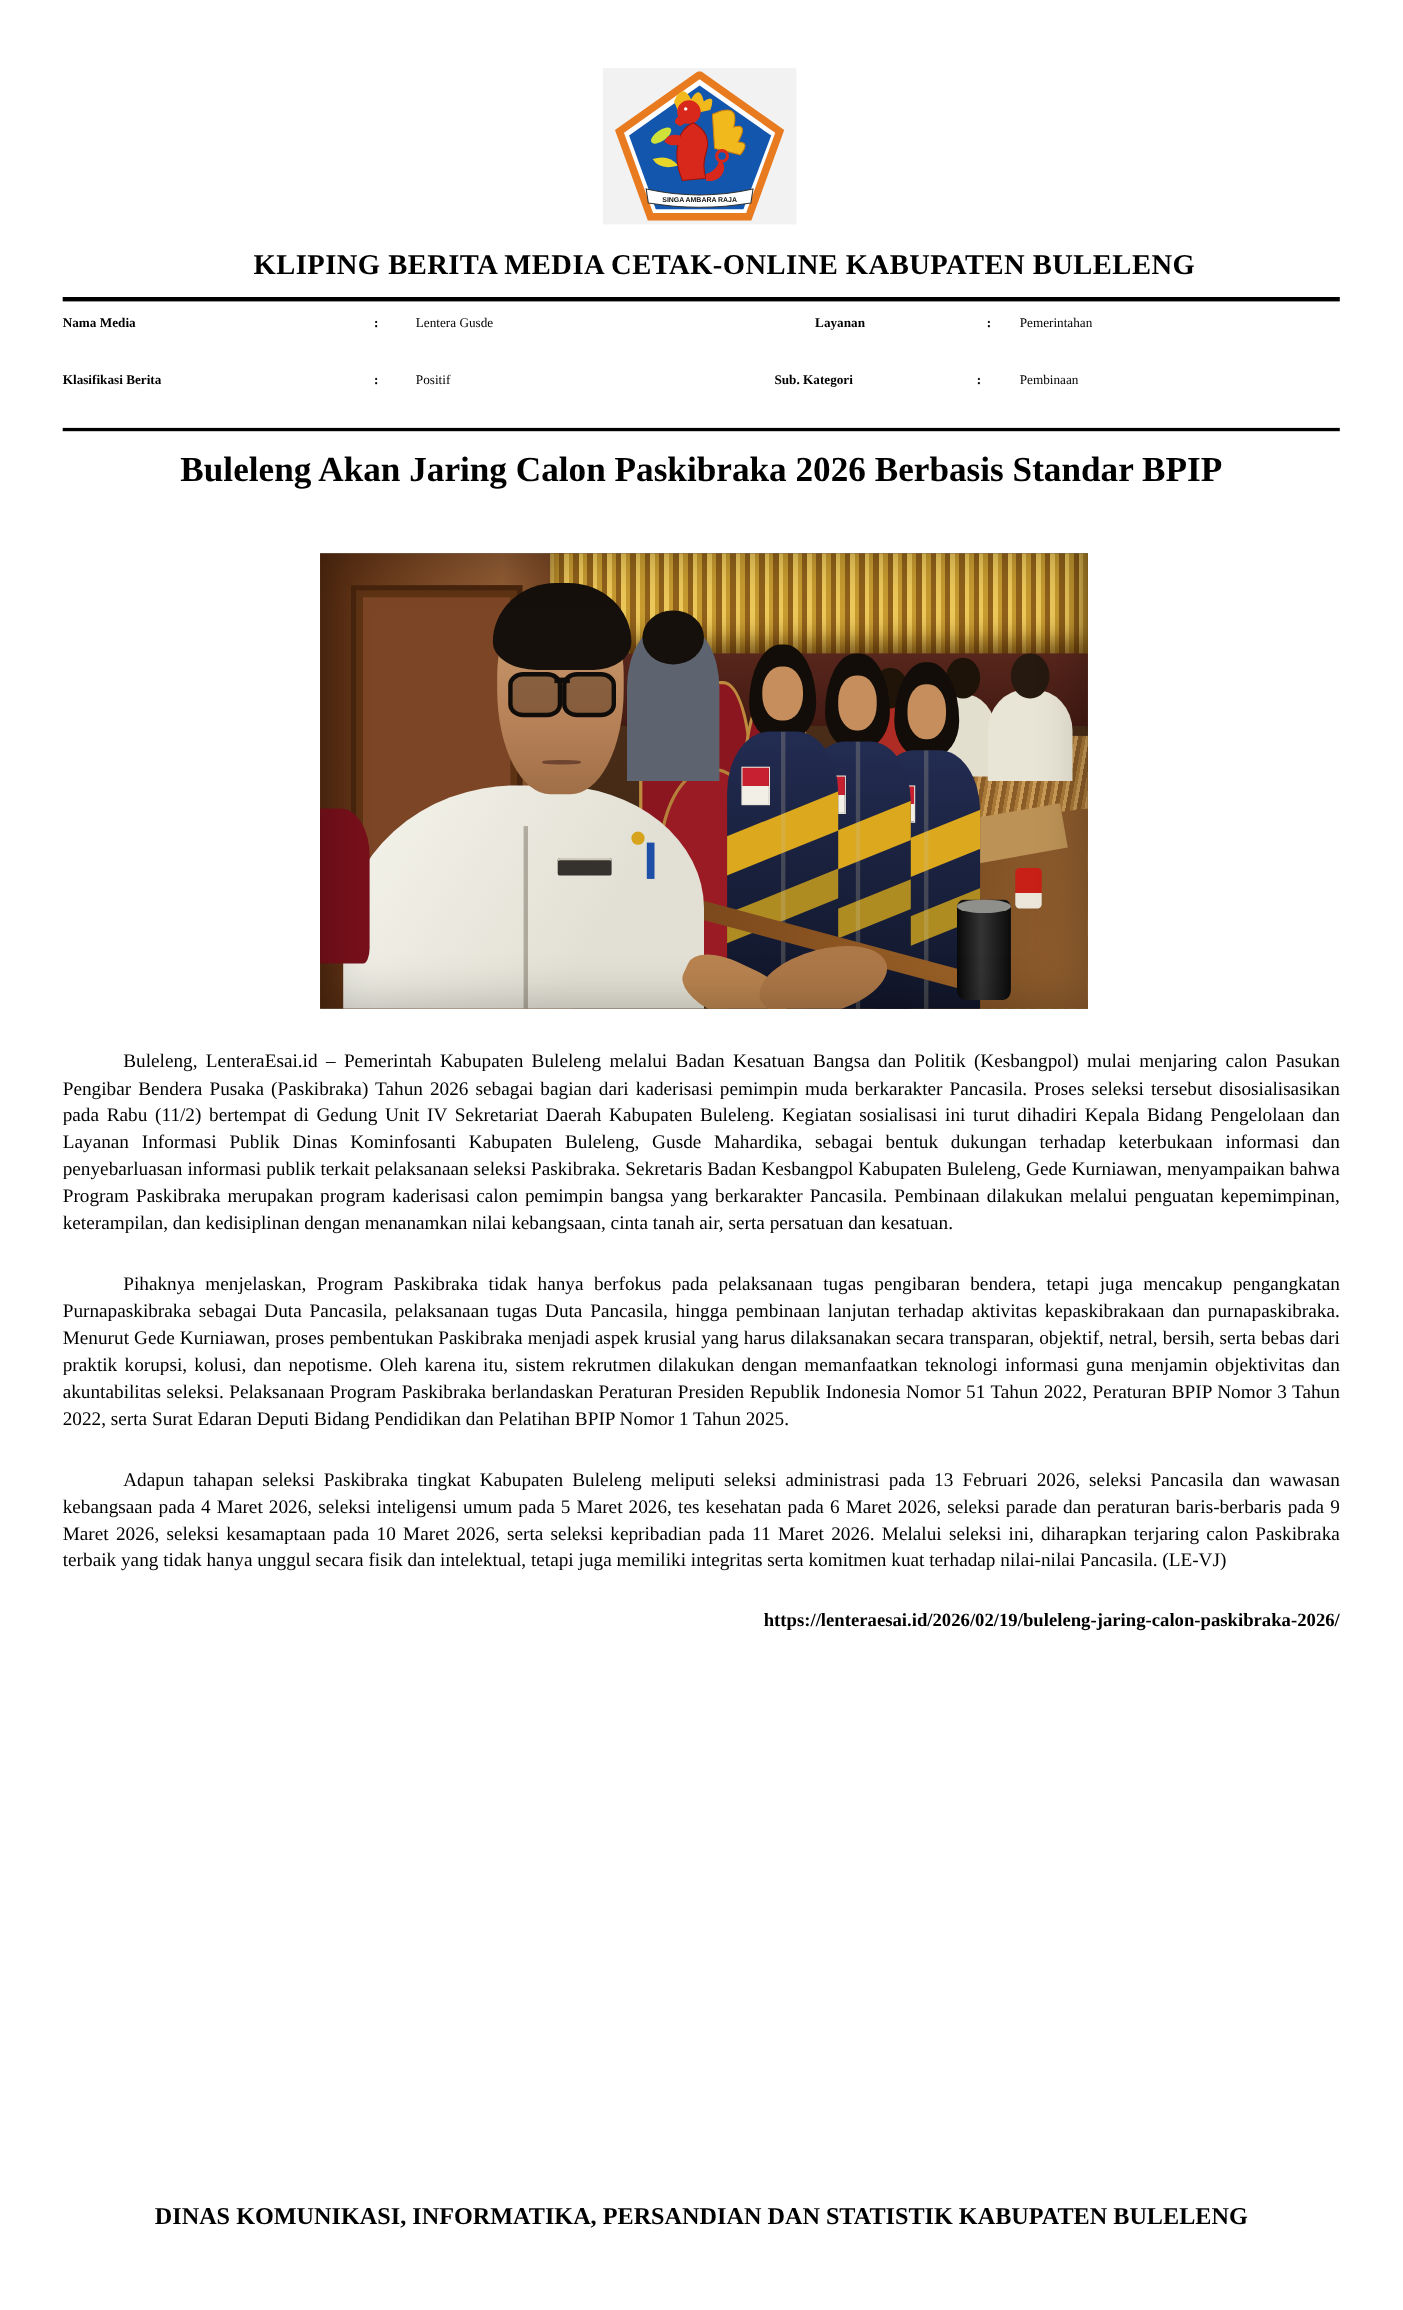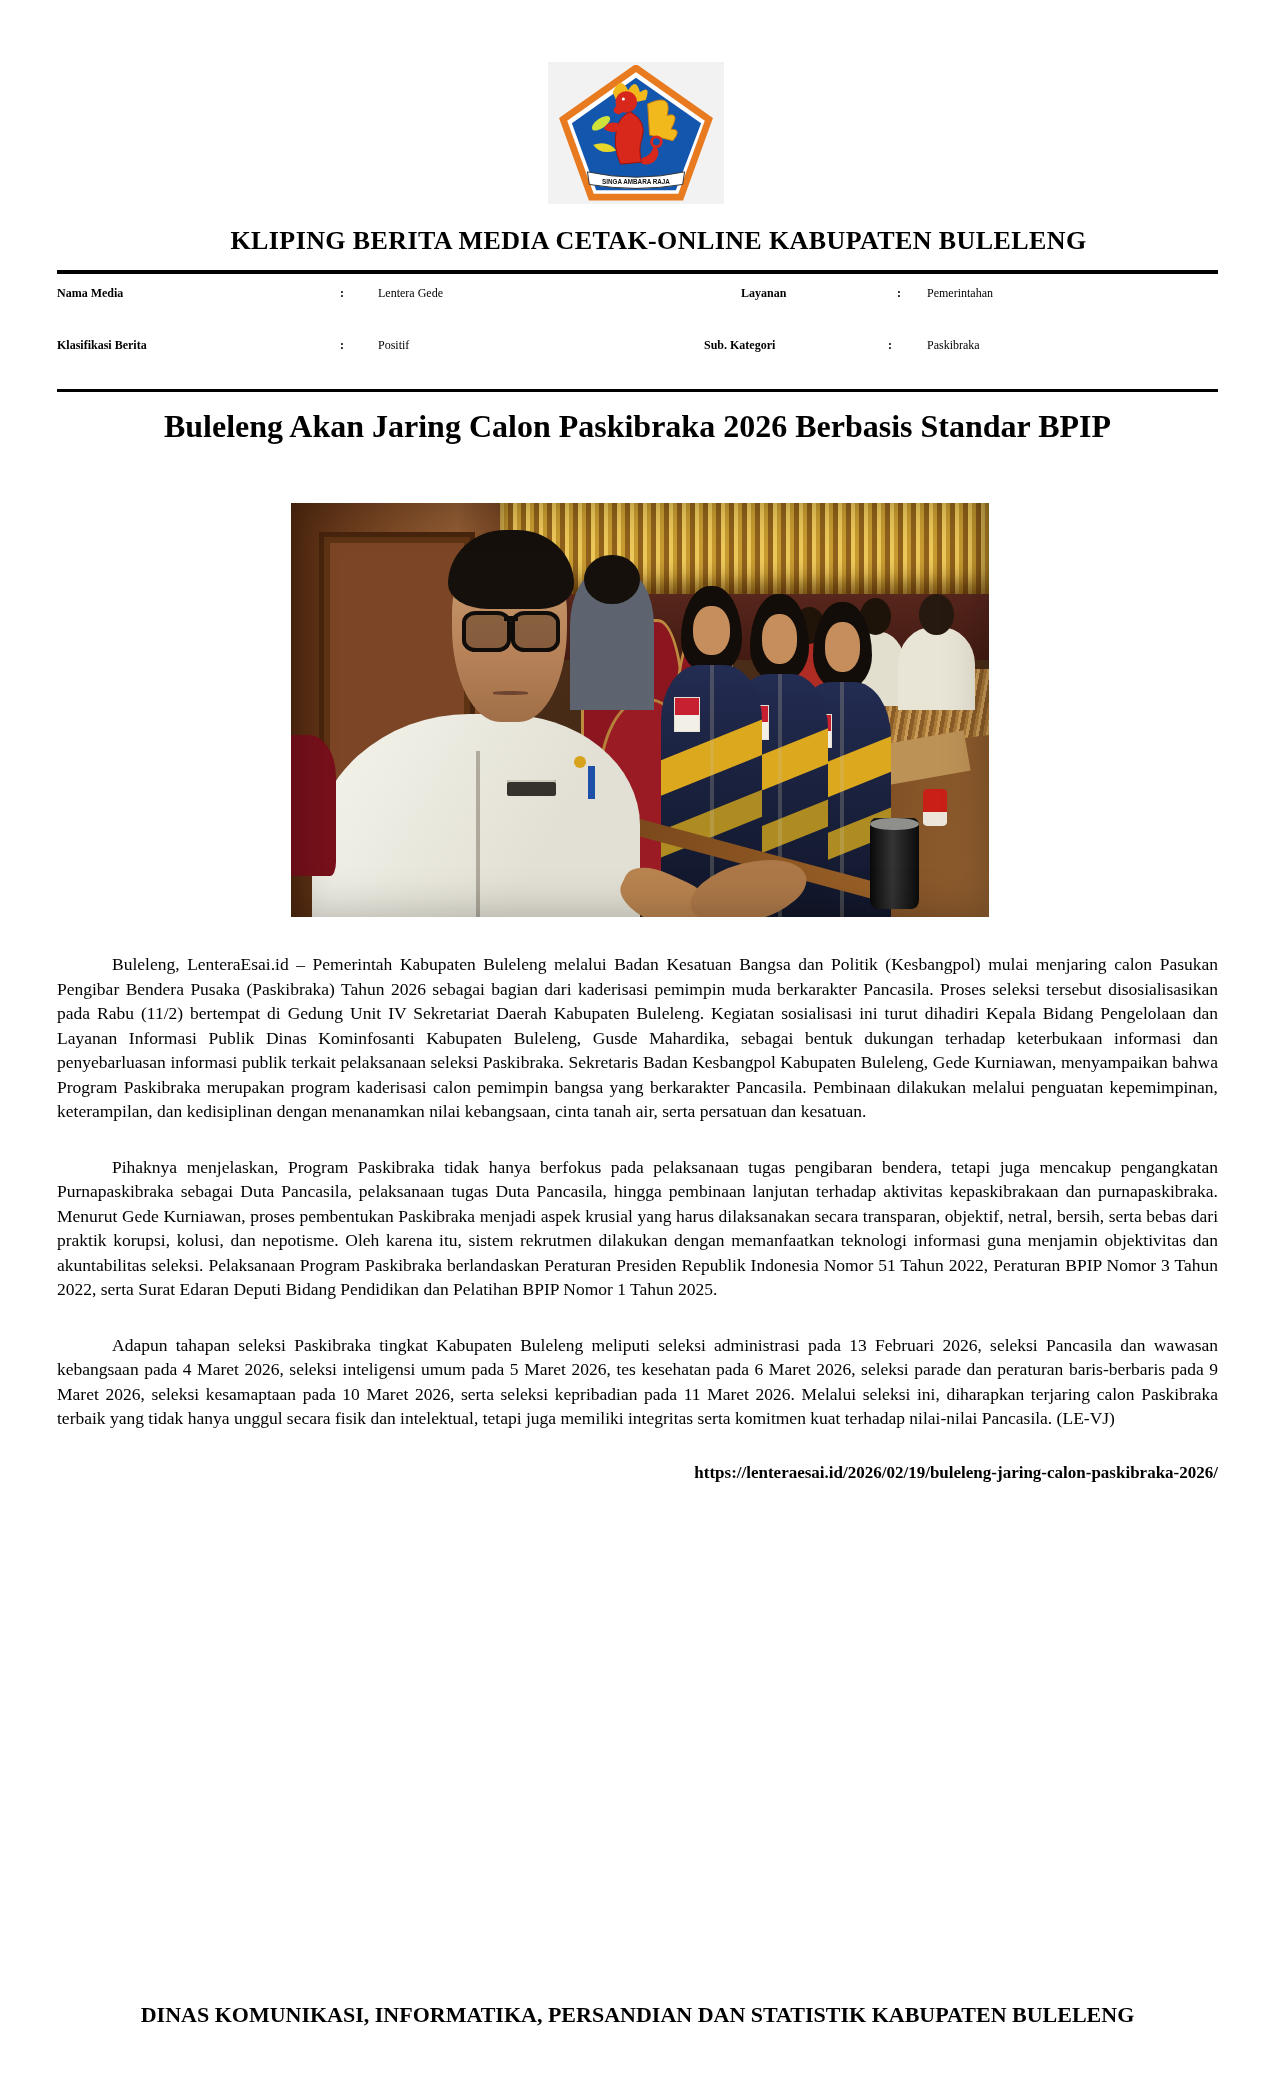--- a/index.html
+++ b/index.html
@@ -141,33 +141,33 @@
       <text x="80" y="122" text-anchor="middle" font-size="6.5" font-weight="bold" font-family="Liberation Sans, sans-serif" fill="#111111">SINGA AMBARA RAJA</text>
     </svg>
   </div>
 
   <h1 class="main-title">KLIPING BERITA MEDIA CETAK-ONLINE KABUPATEN BULELENG</h1>
 
   <div class="rule rule-1"></div>
 
   <span class="meta m-label" style="left:57px;top:286px;">Nama Media</span>
   <span class="meta m-label" style="left:340px;top:286px;">:</span>
-  <span class="meta" style="left:378px;top:286px;">Lentera Gede</span>
+  <span class="meta" style="left:378px;top:286px;">Lentera Gusde</span>
 
   <span class="meta m-label" style="left:57px;top:338px;">Klasifikasi Berita</span>
   <span class="meta m-label" style="left:340px;top:338px;">:</span>
   <span class="meta" style="left:378px;top:338px;">Positif</span>
 
   <span class="meta m-label" style="left:741px;top:286px;">Layanan</span>
   <span class="meta m-label" style="left:897px;top:286px;">:</span>
   <span class="meta" style="left:927px;top:286px;">Pemerintahan</span>
 
   <span class="meta m-label" style="left:704px;top:338px;">Sub. Kategori</span>
   <span class="meta m-label" style="left:888px;top:338px;">:</span>
-  <span class="meta" style="left:927px;top:338px;">Paskibraka</span>
+  <span class="meta" style="left:927px;top:338px;">Pembinaan</span>
 
   <div class="rule rule-2"></div>
 
   <h2 class="article-title">Buleleng Akan Jaring Calon Paskibraka 2026 Berbasis Standar BPIP</h2>
 
   <div class="photo">
     <div class="ph-wall"></div>
     <div class="ph-wall-frame"></div>
     <div class="ph-curtain"></div>
     <div class="ph-maroon"></div>

